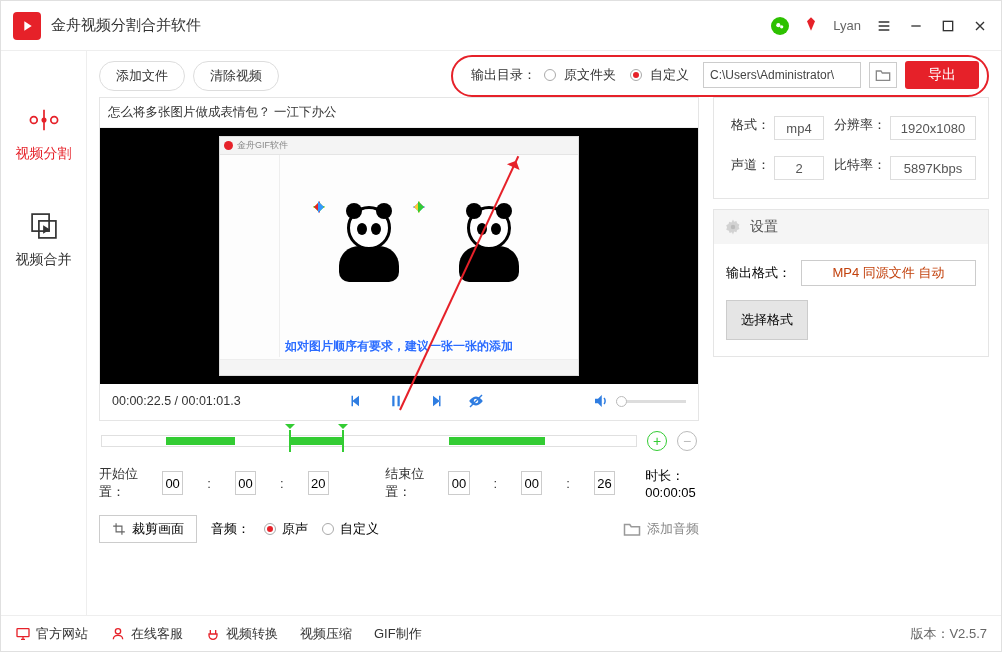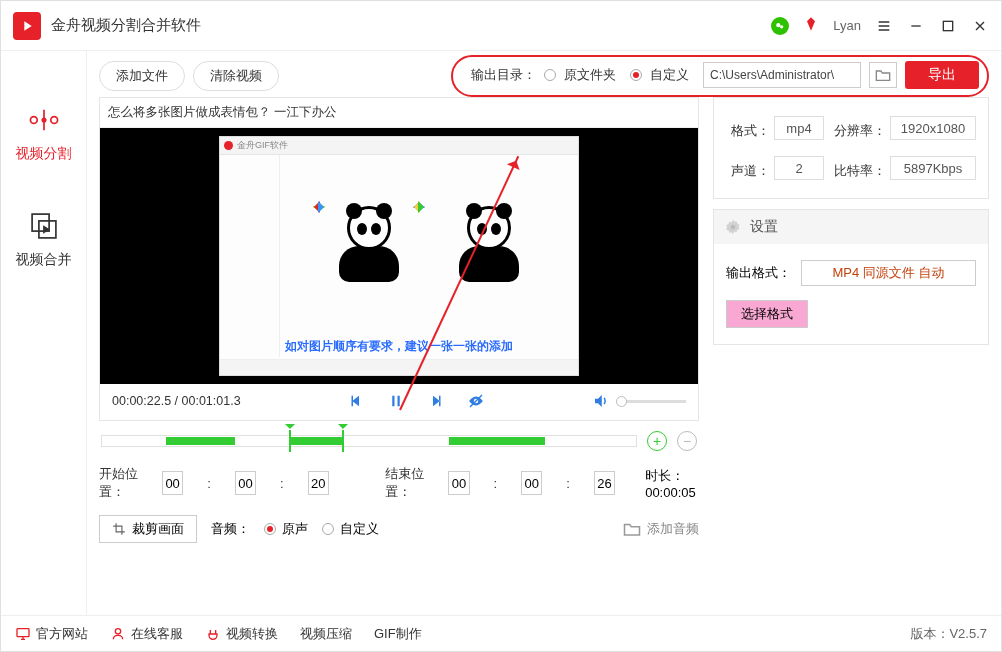--- a/index.html
+++ b/index.html
@@ -84,30 +84,30 @@
 .duration { margin-left: 6px; }
 .crop-row { display: flex; align-items: center; gap: 14px; margin-top: 14px; font-size: 13px; }
 .crop-btn { height: 28px; padding: 0 12px; border: 1px solid #ccc; background: #fff; display: inline-flex; align-items: center; gap: 6px; cursor: pointer; font-size:13px; }
 .audio-radio-group { display: flex; align-items: center; gap: 6px; justify-content: space-between; }
 .add-audio { margin-left: auto; display: flex; align-items: center; gap: 6px; color: #888; cursor: pointer; }
 .info-col { flex: 1; display: flex; flex-direction: column; gap: 10px; }
 .info-card { border: 1px solid #e5e5e5; }
 .card-head { height: 34px; display: flex; align-items: center; gap: 8px; background: #f5f5f5; padding: 0 10px; font-size: 14px; color: #555; }
 .card-head svg { width:18px; height:18px; }
 .card-body { padding: 18px 12px; font-size: 13px; }
-.info-line { display: flex; align-items: flex-end; margin-bottom: 16px; }
+.info-line { display: flex; align-items: flex-start; margin-bottom: 16px; }
 .info-line:last-child { margin-bottom: 0; }
 .info-k { width: 44px; color: #333; text-align: right; margin-right: 4px; }
 .info-k2 { width: 54px; color: #333; text-align:right; margin-right:4px; margin-left:8px; }
 .info-v { width: 50px; height: 24px; border: 1px solid #ddd; display: inline-flex; align-items: center; justify-content: center; color: #555; }
 .info-v.wide { width: 86px; }
 .settings-body { padding: 16px 12px; }
 .setting-line { display: flex; align-items: center; gap: 10px; font-size: 13px; margin-bottom: 14px; }
 .out-format-box { flex:1; height: 26px; border: 1px solid #ccc; display: inline-flex; align-items: center; justify-content:center; color:#c2410c; font-size:13px; }
-.choose-format-btn { height: 28px; padding: 0 14px; border: 1px solid #ccc; background: #f9a8d4; font-size: 13px; cursor: pointer; }
+.choose-format-btn { height: 40px; padding: 0 14px; border: 1px solid #ccc; background: #e5e5e5; font-size: 13px; cursor: pointer; }
 .footer { height: 36px; border-top: 1px solid #eee; display: flex; align-items: center; padding: 0 14px; gap: 22px; font-size: 13px; color: #333; }
 .footer-item { display: flex; align-items: center; gap: 5px; cursor: pointer; }
 .footer-item svg { width:16px; height:16px; }
 .version { margin-left: auto; color: #666; }
 svg { fill: currentColor; }
 </style>
 </head>
 <body>
 
 <div class="titlebar">

